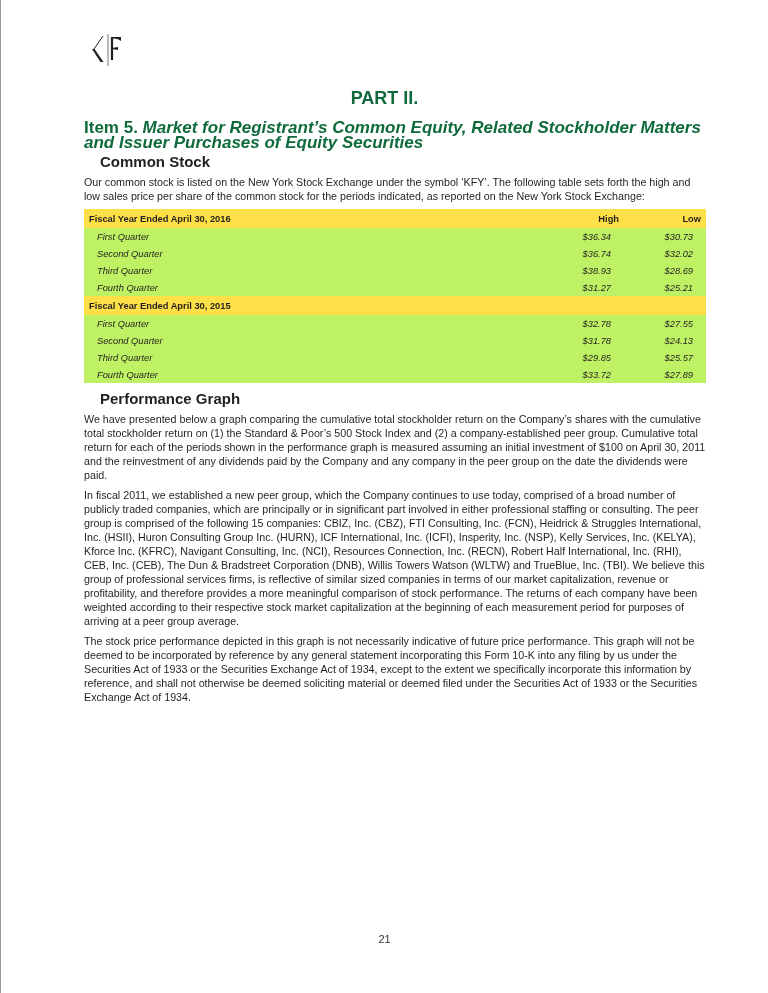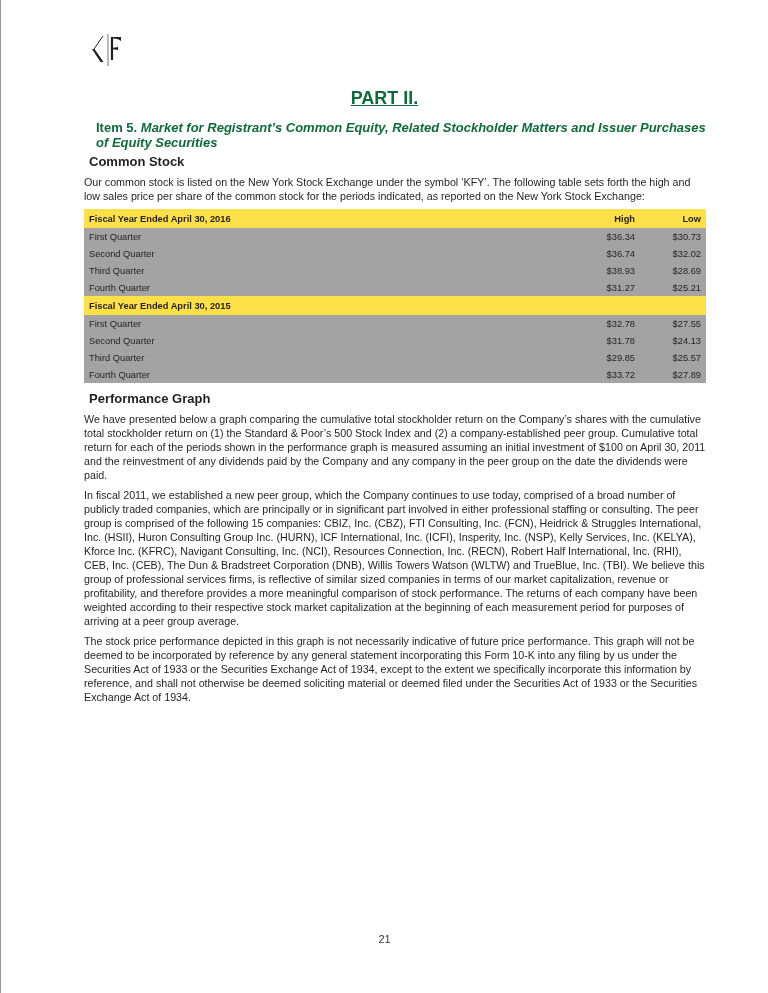--- a/index.html
+++ b/index.html
@@ -4,37 +4,37 @@
 <style>
   html, body { margin: 0; padding: 0; background: #ffffff; }
   body {
     width: 768px; height: 993px; position: relative; overflow: hidden;
     font-family: "Liberation Sans", sans-serif; color: #231f20;
     border-left: 1px solid #9a9a9a; box-sizing: border-box;
   }
   .logo { position: absolute; left: 90px; top: 32px; width: 50px; height: 34px; }
   .page-title {
     position: absolute; left: 0; right: 0; top: 88px; text-align: center;
-    color: #0f6a3c; font-weight: bold; font-size: 18px; text-decoration: underline;
+    color: #0f6a3c; font-weight: bold; font-size: 18px;
   }
   .content { position: absolute; left: 83px; top: 120px; width: 622px; }
   .item-heading {
-    color: #0f6a3c; font-weight: bold; font-size: 13px; line-height: 15px; margin: 0 0 4px 12px;
+    color: #0f6a3c; font-weight: bold; font-size: 17px; line-height: 15px; margin: 0 0 4px 0;
   }
   .item-heading em { font-style: italic; }
-  h3 { font-size: 13px; font-weight: bold; margin: 0 0 5px 5px; line-height: 16px; }
+  h3 { font-size: 15px; font-weight: bold; margin: 0 0 5px 16px; line-height: 16px; }
   p { font-size: 10.7px; line-height: 14px; margin: 0 0 6px 0; }
   table.prices {
     width: 622px; border-collapse: collapse; margin: 6px 0 8px 0; font-size: 9.3px;
   }
   table.prices tr.section td {
     background: #fde047; font-weight: bold; height: 19px; padding: 0 5px;
   }
   table.prices tr.row td {
-    background: #a3a3a3; height: 17px; padding: 0 5px;
+    background: #bef264; height: 17px; padding: 0 13px; font-style: italic;
   }
   table.prices td.q { padding-left: 17px; }
   table.prices td.num { text-align: right; }
   table.prices td.hdr-num { text-align: right; }
   table.prices td.col-high { width: 60px; margin-top: 32px; }
   table.prices td.col-low { width: 56px; padding-right: 8px; margin-top: 8px; }
   .page-number {
     position: absolute; left: 0; right: 0; top: 933px; text-align: center; font-size: 11px; color: #333;
   }
 </style>

